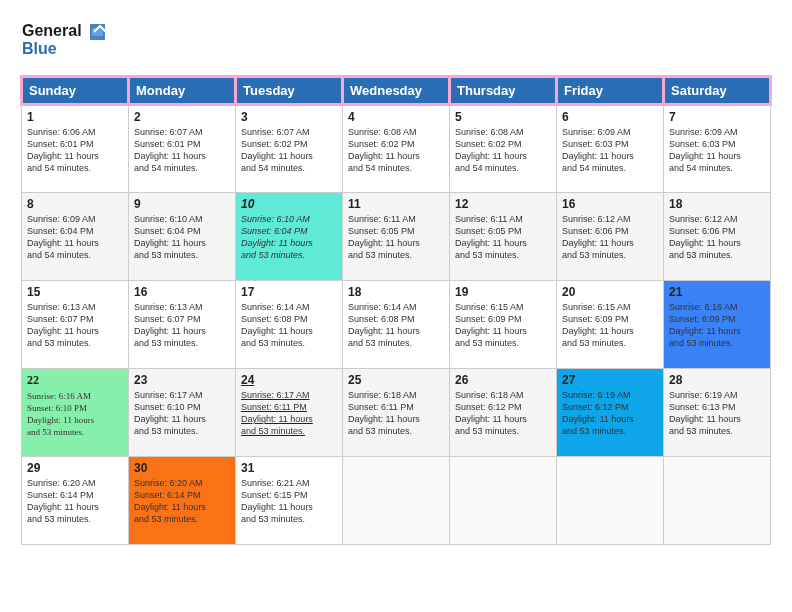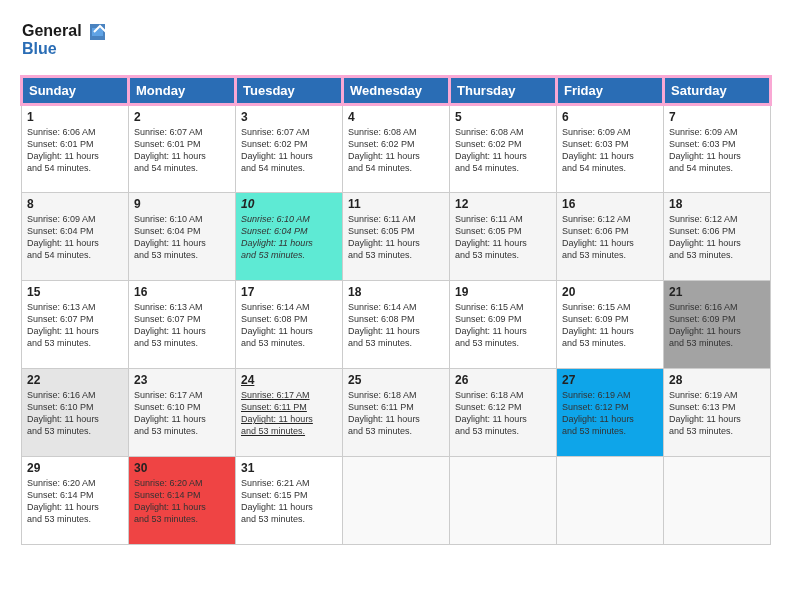--- a/index.html
+++ b/index.html
@@ -258,30 +258,30 @@
 Daylight: 11 hours
 and 53 minutes.</div>
           </td>
           <td style="background: rgb(255, 255, 255);">
             <span class="day-num">20</span>
             <div class="day-info" style="white-space: pre-line;">Sunrise: 6:15 AM
 Sunset: 6:09 PM
 Daylight: 11 hours
 and 53 minutes.</div>
           </td>
-          <td style="background: #a3a3a3;">
+          <td style="background: #3b82f6;">
             <span class="day-num">21</span>
             <div class="day-info" style="white-space: pre-line;">Sunrise: 6:16 AM
 Sunset: 6:09 PM
 Daylight: 11 hours
 and 53 minutes.</div>
           </td>
         </tr>
         <tr>
-          <td style="background: #e5e5e5;">
+          <td style="background: #86efac; font-family: Liberation Serif, serif;">
             <span class="day-num">22</span>
             <div class="day-info" style="white-space: pre-line;">Sunrise: 6:16 AM
 Sunset: 6:10 PM
 Daylight: 11 hours
 and 53 minutes.</div>
           </td>
           <td style="background: rgb(245, 245, 245);">
             <span class="day-num">23</span>
             <div class="day-info" style="white-space: pre-line;">Sunrise: 6:17 AM
 Sunset: 6:10 PM
@@ -325,21 +325,21 @@
           </td>
         </tr>
         <tr>
           <td style="background: rgb(255, 255, 255);">
             <span class="day-num">29</span>
             <div class="day-info" style="white-space: pre-line;">Sunrise: 6:20 AM
 Sunset: 6:14 PM
 Daylight: 11 hours
 and 53 minutes.</div>
           </td>
-          <td style="background: #ef4444;">
+          <td style="background: #f97316;">
             <span class="day-num">30</span>
             <div class="day-info" style="white-space: pre-line;">Sunrise: 6:20 AM
 Sunset: 6:14 PM
 Daylight: 11 hours
 and 53 minutes.</div>
           </td>
           <td style="background: rgb(255, 255, 255);">
             <span class="day-num">31</span>
             <div class="day-info" style="white-space: pre-line;">Sunrise: 6:21 AM
 Sunset: 6:15 PM

